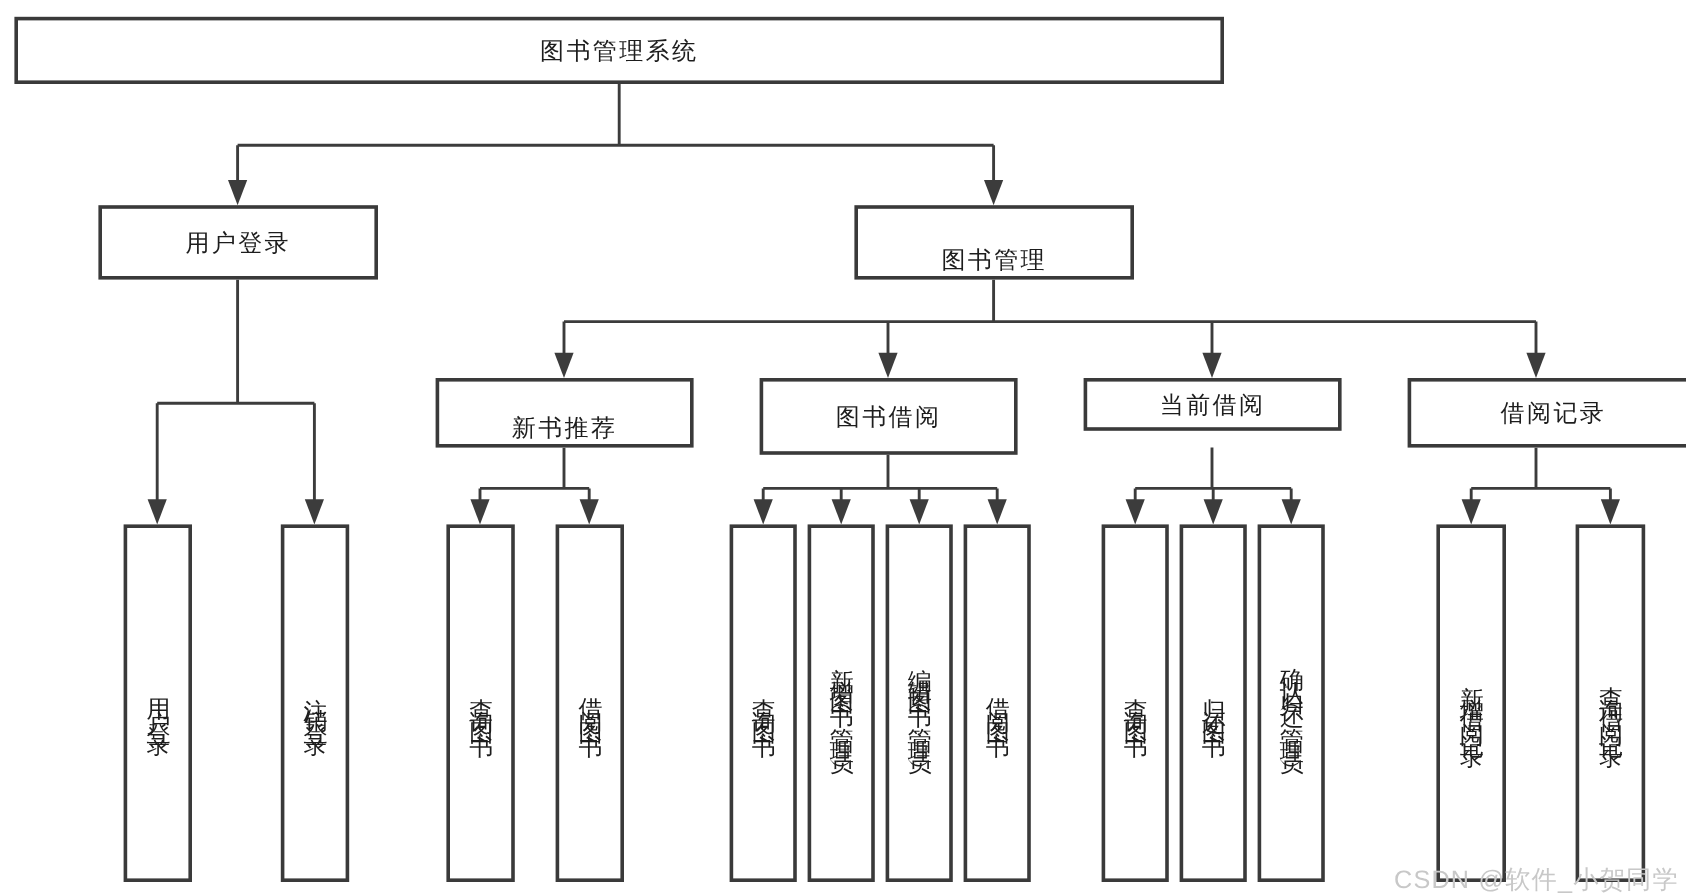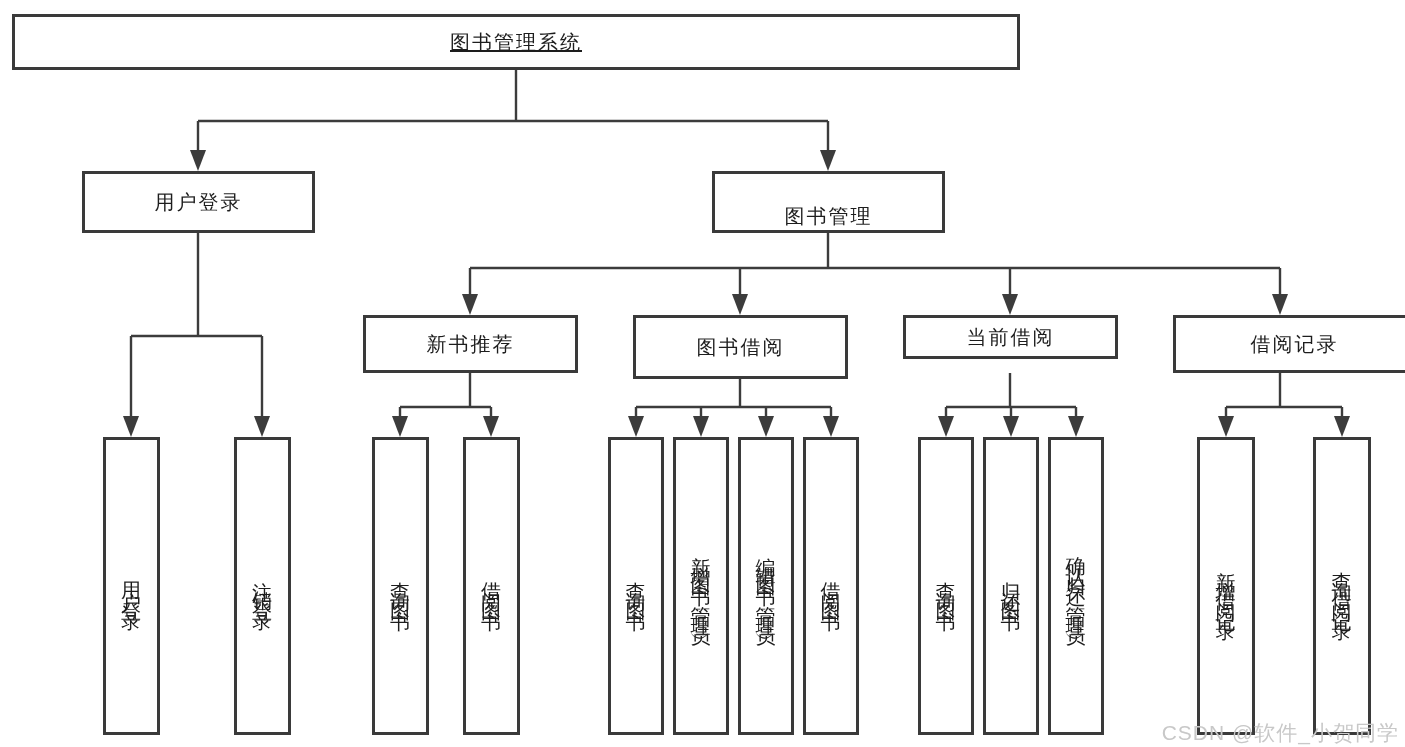--- a/index.html
+++ b/index.html
@@ -90,32 +90,32 @@
       <polygon points="758,416 774,416 766,437"></polygon>
       <polygon points="823,416 839,416 831,437"></polygon>
       <polygon points="938,416 954,416 946,437"></polygon>
       <polygon points="1003,416 1019,416 1011,437"></polygon>
       <polygon points="1068,416 1084,416 1076,437"></polygon>
       <polygon points="1218,416 1234,416 1226,437"></polygon>
       <polygon points="1334,416 1350,416 1342,437"></polygon>
     </g>
   </svg>
 
-  <div class="box" style="left:12px; top:14px; width:1008px; height:56px;text-decoration:underline;">
+  <div class="box" style="left:12px; top:14px; width:1008px; height:56px;">
     <span class="hlabel">图书管理系统</span>
   </div>
 
   <div class="box" style="left:82px; top:171px; width:233px; height:62px;">
     <span class="hlabel">用户登录</span>
   </div>
   <div class="box" style="left:712px; top:171px; width:233px; height:62px;align-items:flex-end;">
     <span class="hlabel">图书管理</span>
   </div>
 
-  <div class="box" style="left:363px; top:315px; width:215px; height:58px;">
+  <div class="box" style="left:363px; top:315px; width:215px; height:58px;align-items:flex-end;">
     <span class="hlabel">新书推荐</span>
   </div>
   <div class="box" style="left:633px; top:315px; width:215px; height:64px;">
     <span class="hlabel">图书借阅</span>
   </div>
   <div class="box" style="left:903px; top:315px; width:215px; height:44px;">
     <span class="hlabel">当前借阅</span>
   </div>
   <div class="box" style="left:1173px; top:315px; width:243px; height:58px;">
     <span class="hlabel">借阅记录</span>

